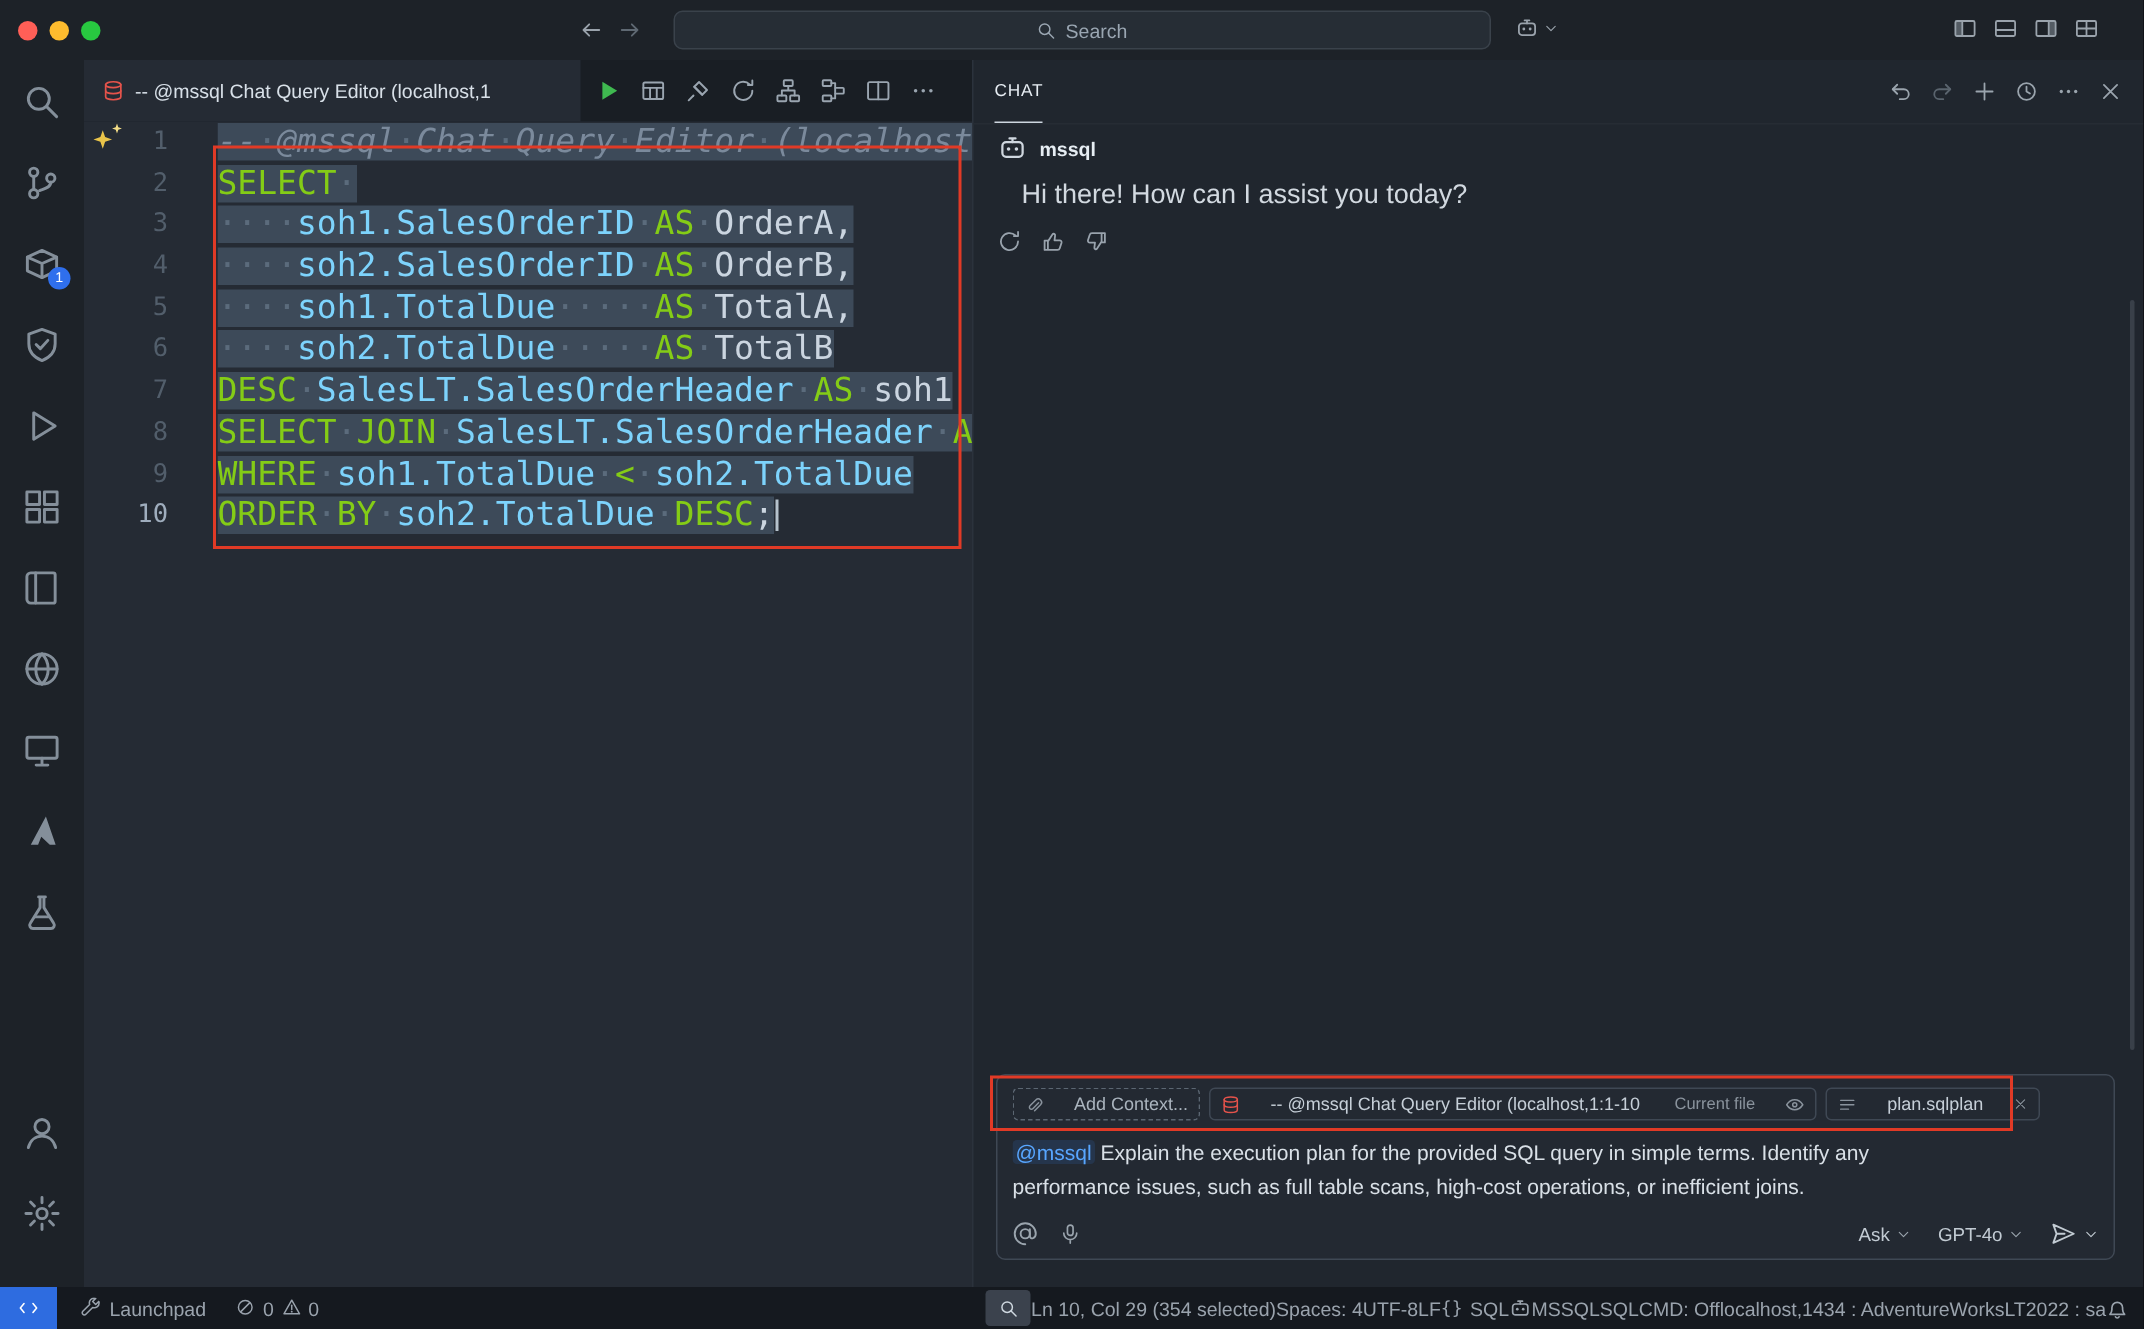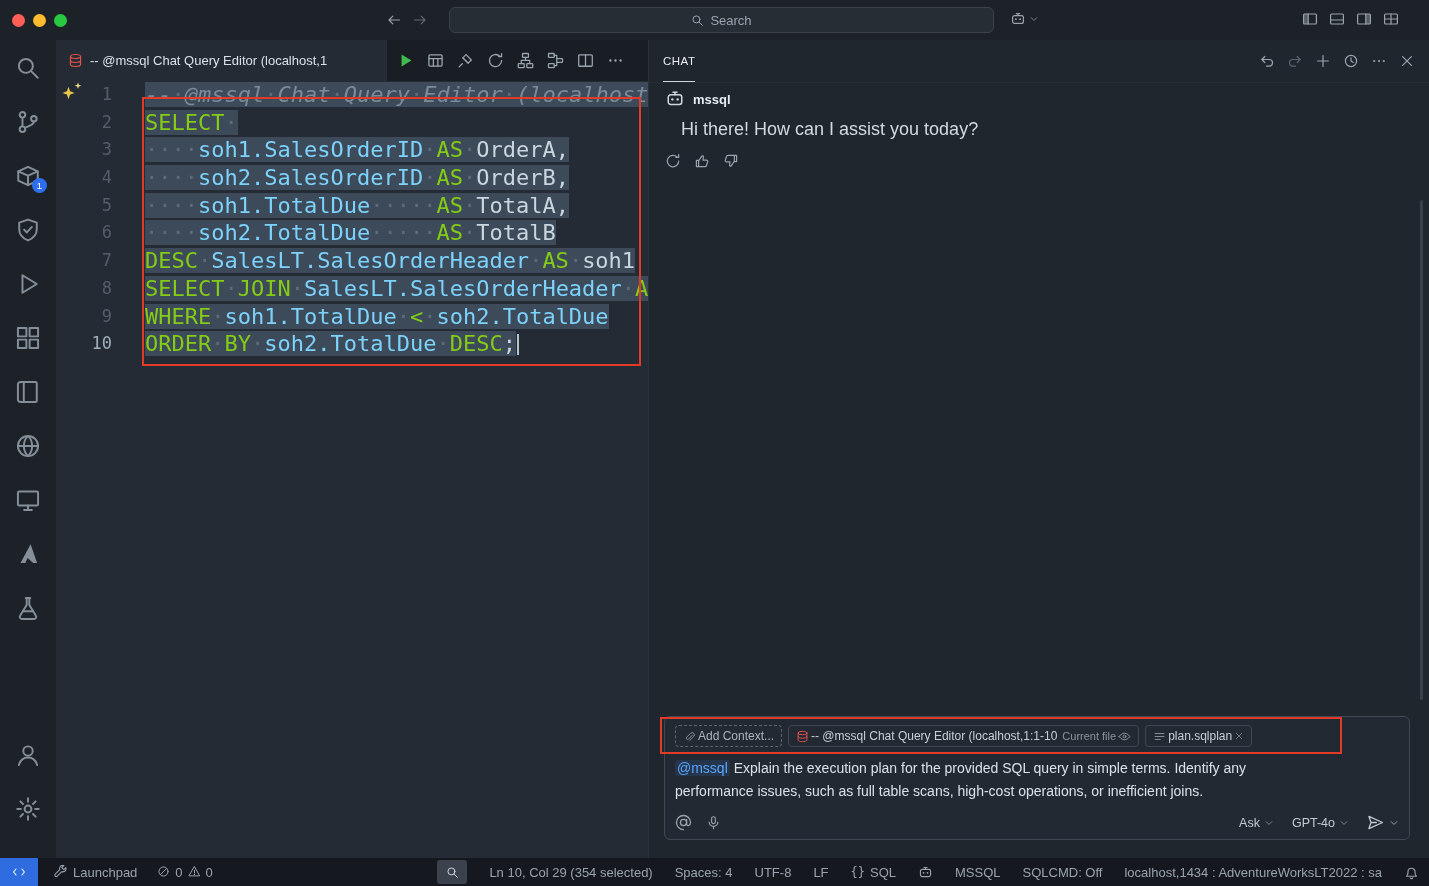--- a/index.html
+++ b/index.html
@@ -71,42 +71,42 @@
   .msg-text{margin:10px 0 0 16px;font-size:18px;color:#d2d9e0;}
   .msg-actions{margin-top:13px;display:flex;gap:13px;color:#99a3ad;}
   .ma-ic{width:16px;height:16px;cursor:pointer;}
   .ma-ic svg{width:100%;height:100%}
   .chat-scroll{position:absolute;right:6px;top:160px;width:3px;height:500px;background:#394049;border-radius:2px;}
   .chat-input{position:absolute;left:15px;right:19px;bottom:18px;height:124px;box-sizing:border-box;
     background:#232932;border:1px solid #3f4854;border-radius:6px;padding:6px 10px;
     display:flex;flex-direction:column;}
   .chips{display:flex;gap:6px;align-items:center;height:26px;flex:0 0 auto;}
   .chip{height:22px;box-sizing:border-box;border-radius:4px;display:inline-flex;align-items:center;
-    gap:2px;padding:0 7px;font-size:12px;color:#c6cfd8;cursor:pointer;white-space:nowrap;}
+    gap:20px;padding:0 7px;font-size:12px;color:#c6cfd8;cursor:pointer;white-space:nowrap;}
   .chip.add{border:1px dashed #5b6672;color:#aab4be;}
   .chip.file,.chip.plan{border:1px solid #3f4854;}
   .chip .dbic{color:#e5534b;}
   .chip-hint{color:#8a939d;font-size:11px;margin-left:3px;}
   .chip .dim-ic{color:#8a939d;}
   .prompt{margin-top:8px;font-size:14px;line-height:23px;color:#d9e0e7;max-width:652px;flex:1 1 auto;overflow:hidden;}
   .mention{color:#58a6ff;background:rgba(56,139,253,.13);border-radius:3px;padding:0 2px;cursor:pointer;}
   .ctl-row{display:flex;align-items:center;gap:14px;flex:0 0 auto;padding-bottom:2px;color:#9aa4ad;}
   .ctl-right{margin-left:auto;display:flex;align-items:center;gap:18px;}
   .dropdown{display:flex;align-items:center;gap:4px;font-size:12.5px;color:#c2cbd3;cursor:pointer;}
   .dropdown .ic{color:#9aa4ad;}
   .send-group{display:flex;align-items:center;gap:5px;color:#c2cbd3;}
   
   .statusbar{position:absolute;left:0;right:0;bottom:0;height:28px;background:#15191f;
     display:flex;align-items:center;font-size:13px;color:#9aa3ad;padding-right:10px;box-sizing:border-box;}
   .sb-remote{width:38px;height:100%;background:#2e6ce0;color:#fff;display:flex;align-items:center;
     justify-content:center;cursor:pointer;flex:0 0 auto;}
   .sb-item{display:flex;align-items:flex-start;gap:5px;cursor:pointer;white-space:nowrap;}
   .sb-launchpad{margin-left:16px;}
   .sb-problems{margin-left:20px;}
-  .sb-right{margin-left:auto;display:flex;align-items:center;gap:22px;}
+  .sb-right{margin-left:auto;display:flex;align-items:center;}
   .sb-zoom{width:30px;height:24px;background:#3b424d;border-radius:3px;display:flex;align-items:center;
     justify-content:center;color:#cfd8e0;cursor:pointer;}
   .braces{font-family:"DejaVu Sans Mono",monospace;font-size:12px;}
   
   .anno{position:absolute;border:2px solid #e13a26;pointer-events:none;z-index:60;}
   .anno1{left:142px;top:97px;width:495px;height:265px;}
   .anno2{left:660px;top:717px;width:678px;height:33px;}
 </style>
 </head>
 <body>

